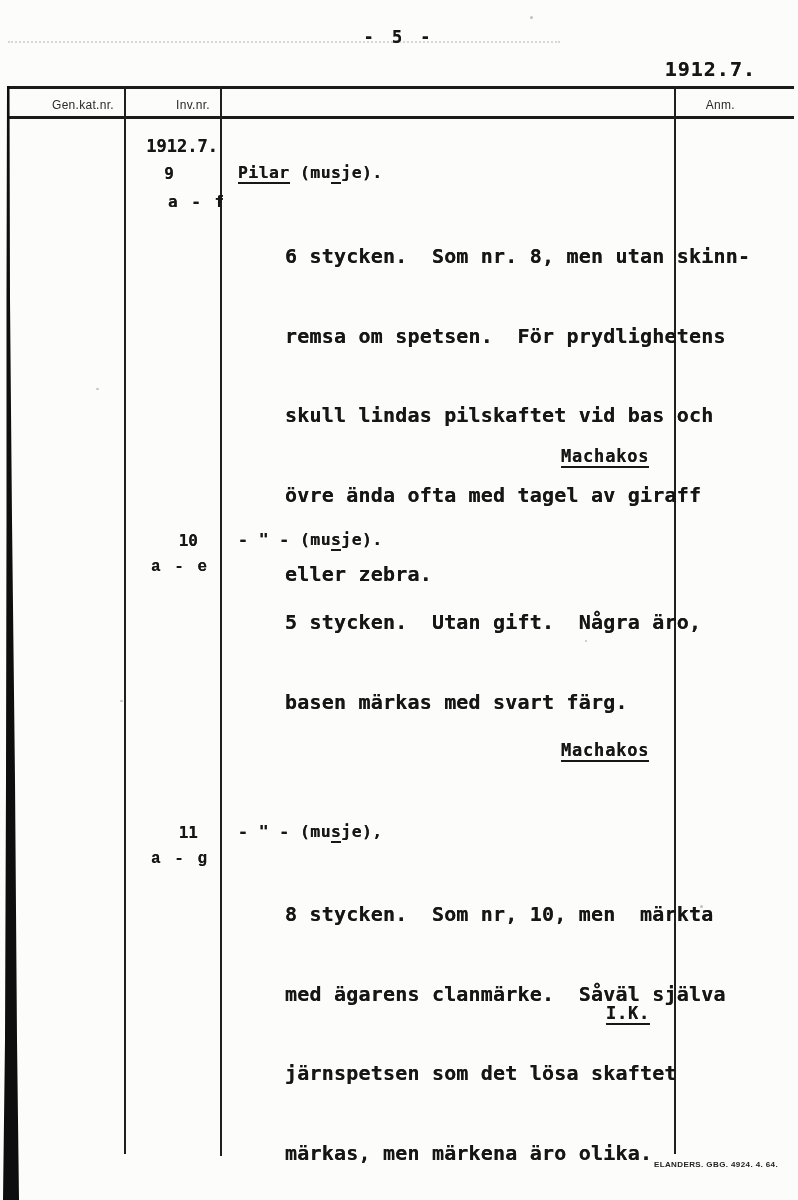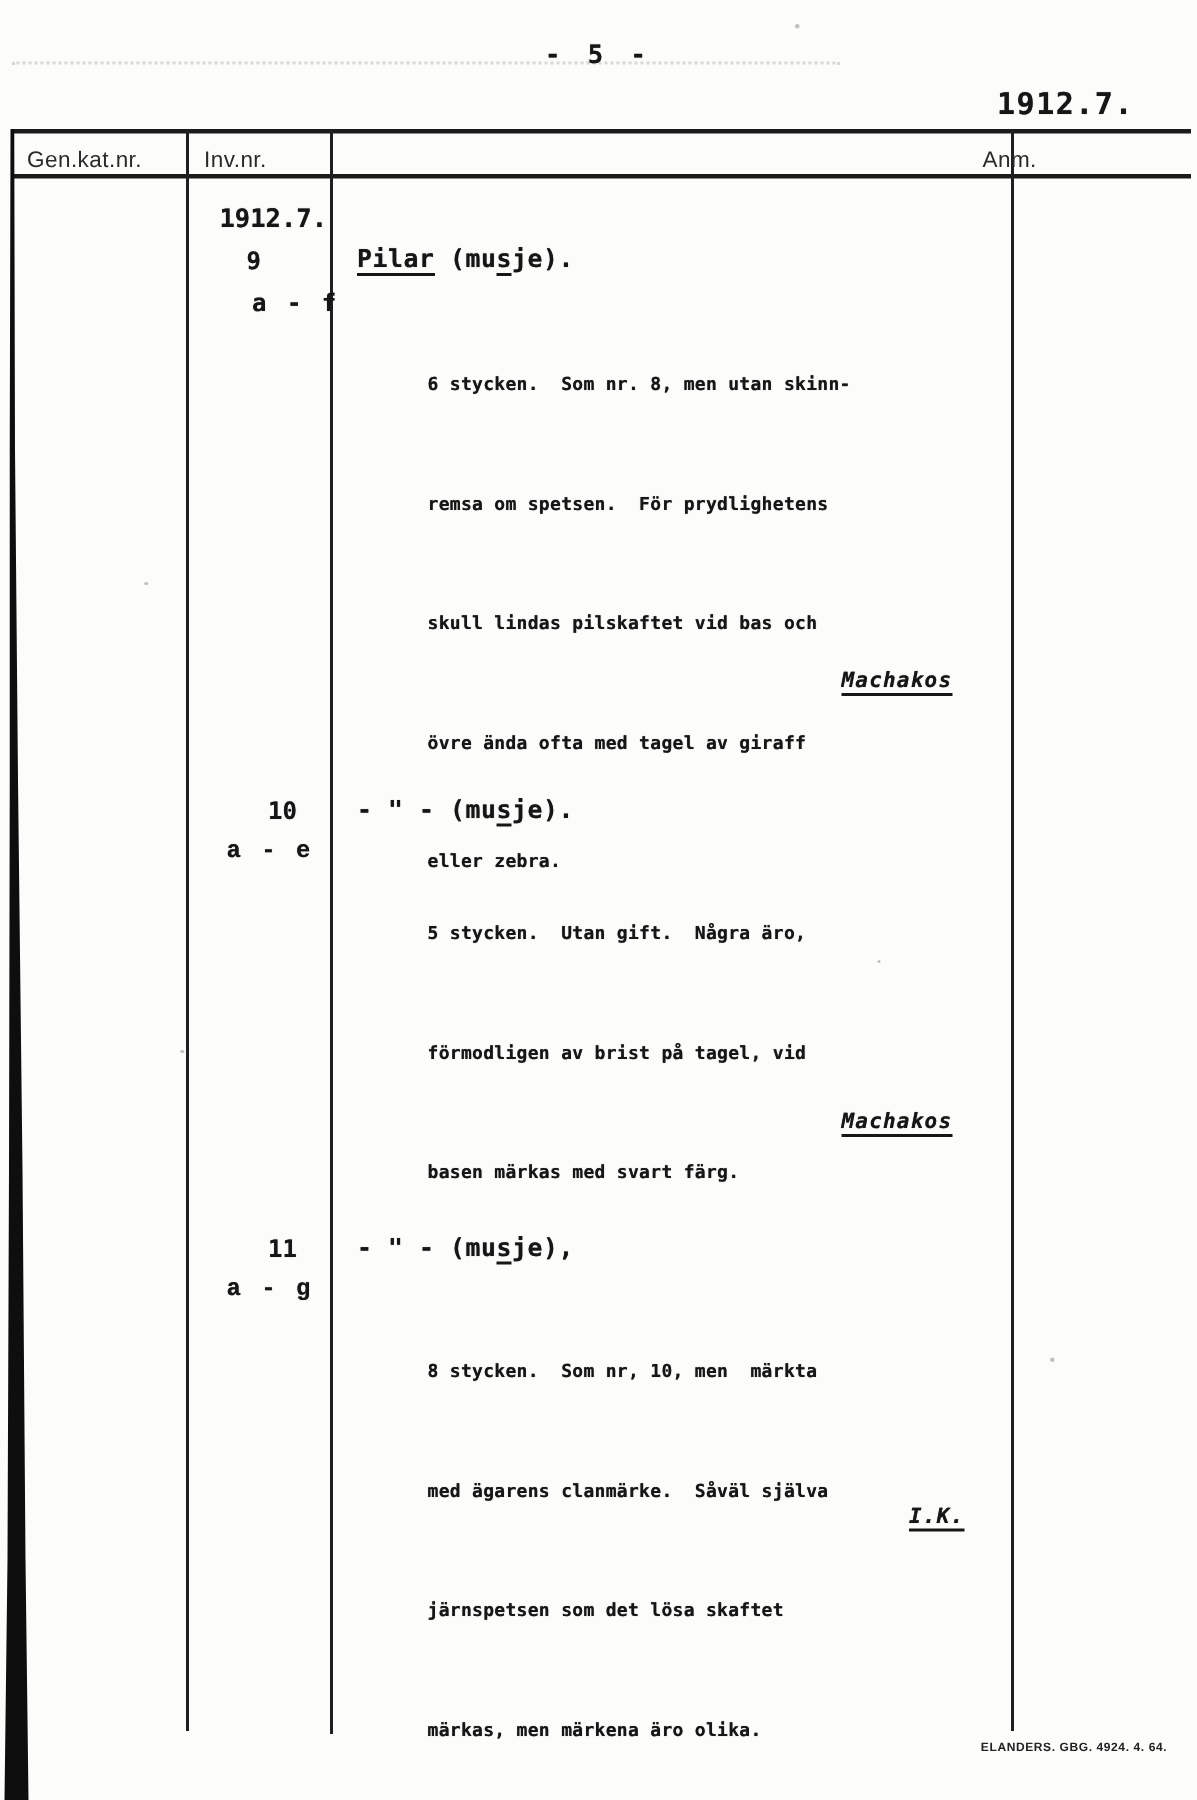--- a/index.html
+++ b/index.html
@@ -28,34 +28,34 @@
     color:#2a2a2a;
   }
   
   .hline{position:absolute;background:#1b1b1b;}
   .vline{position:absolute;background:#1f1f1f;width:2px;}
   .pageno{
     position:absolute;top:27px;left:0;width:798px;
     text-align:center;font-size:17px;letter-spacing:4px;
   }
   .year-top{position:absolute;top:57px;left:640px;width:116px;text-align:right;font-size:20px;letter-spacing:1px;}
-  .colhead{position:absolute;top:98px;font-size:15px;text-align:left;letter-spacing:.3px;}
+  .colhead{position:absolute;top:98px;font-size:12px;text-align:right;letter-spacing:.3px;}
   .group-year{position:absolute;top:136px;left:140px;width:78px;text-align:right;font-size:17px;}
   .entry{position:absolute;left:0;width:798px;}
   .num{position:absolute;top:1px;left:120px;text-align:right;font-size:16px;}
   .num-e0{width:54px;}
   .num-ee{width:78px;}
   .sub{position:absolute;left:151px;font-size:16px;letter-spacing:2px;}
   .sub-e0{left:168px;top:29px;}
   .sub-ee{top:28px;font-family:Liberation Mono, monospace;}
   .heading{position:absolute;left:238px;top:0;font-size:16.5px;letter-spacing:.4px;}
-  .body{position:absolute;left:285px;font-size:12px;letter-spacing:.2px;line-height:26.5px;}
+  .body{position:absolute;left:285px;font-size:20px;letter-spacing:.2px;line-height:26.5px;}
   .body-e0{top:27px;}
   .body-ee{top:26px;}
-  .sig{position:absolute;font-size:14px;letter-spacing:.8px;font-style:italic;}
+  .sig{position:absolute;font-size:17px;letter-spacing:.8px;}
   .footer{
     position:absolute;top:1160px;left:640px;width:152px;text-align:center;
     font-size:8px;font-weight:700;letter-spacing:.4px;color:#222;
   }
   .noise-line{
     position:absolute;top:41px;left:8px;width:552px;height:0;
     border-top:2px dotted #b9b9b4;opacity:.55;
   }
   .speck{position:absolute;background:#9a9a94;border-radius:50%;opacity:.6;}
   .leftbar{position:absolute;left:0;top:0;}
@@ -104,21 +104,20 @@
     </div>
   </div>
   <div class="sig tw" style="left:561px;top:446px;"><span class="u">Machakos</span></div>
 
   <div class="entry" style="top:530px;">
     <div class="num num-ee tw">10</div>
     <div class="sub sub-ee tw">a - e</div>
     <div class="heading tw"><span>- " -</span><span> (mu</span><span class="u">s</span><span>je).</span></div>
     <div class="body body-ee tw">
       <div>5 stycken.  Utan gift.  Några äro,</div>
-      <div>förmodligen av brist på tagel, vid</div>
       <div>basen märkas med svart färg.</div>
     </div>
   </div>
   <div class="sig tw" style="left:561px;top:740px;"><span class="u">Machakos</span></div>
 
   <div class="entry" style="top:822px;">
     <div class="num num-ee tw">11</div>
     <div class="sub sub-ee tw">a - g</div>
     <div class="heading tw"><span>- " -</span><span> (mu</span><span class="u">s</span><span>je),</span></div>
     <div class="body body-ee tw">

